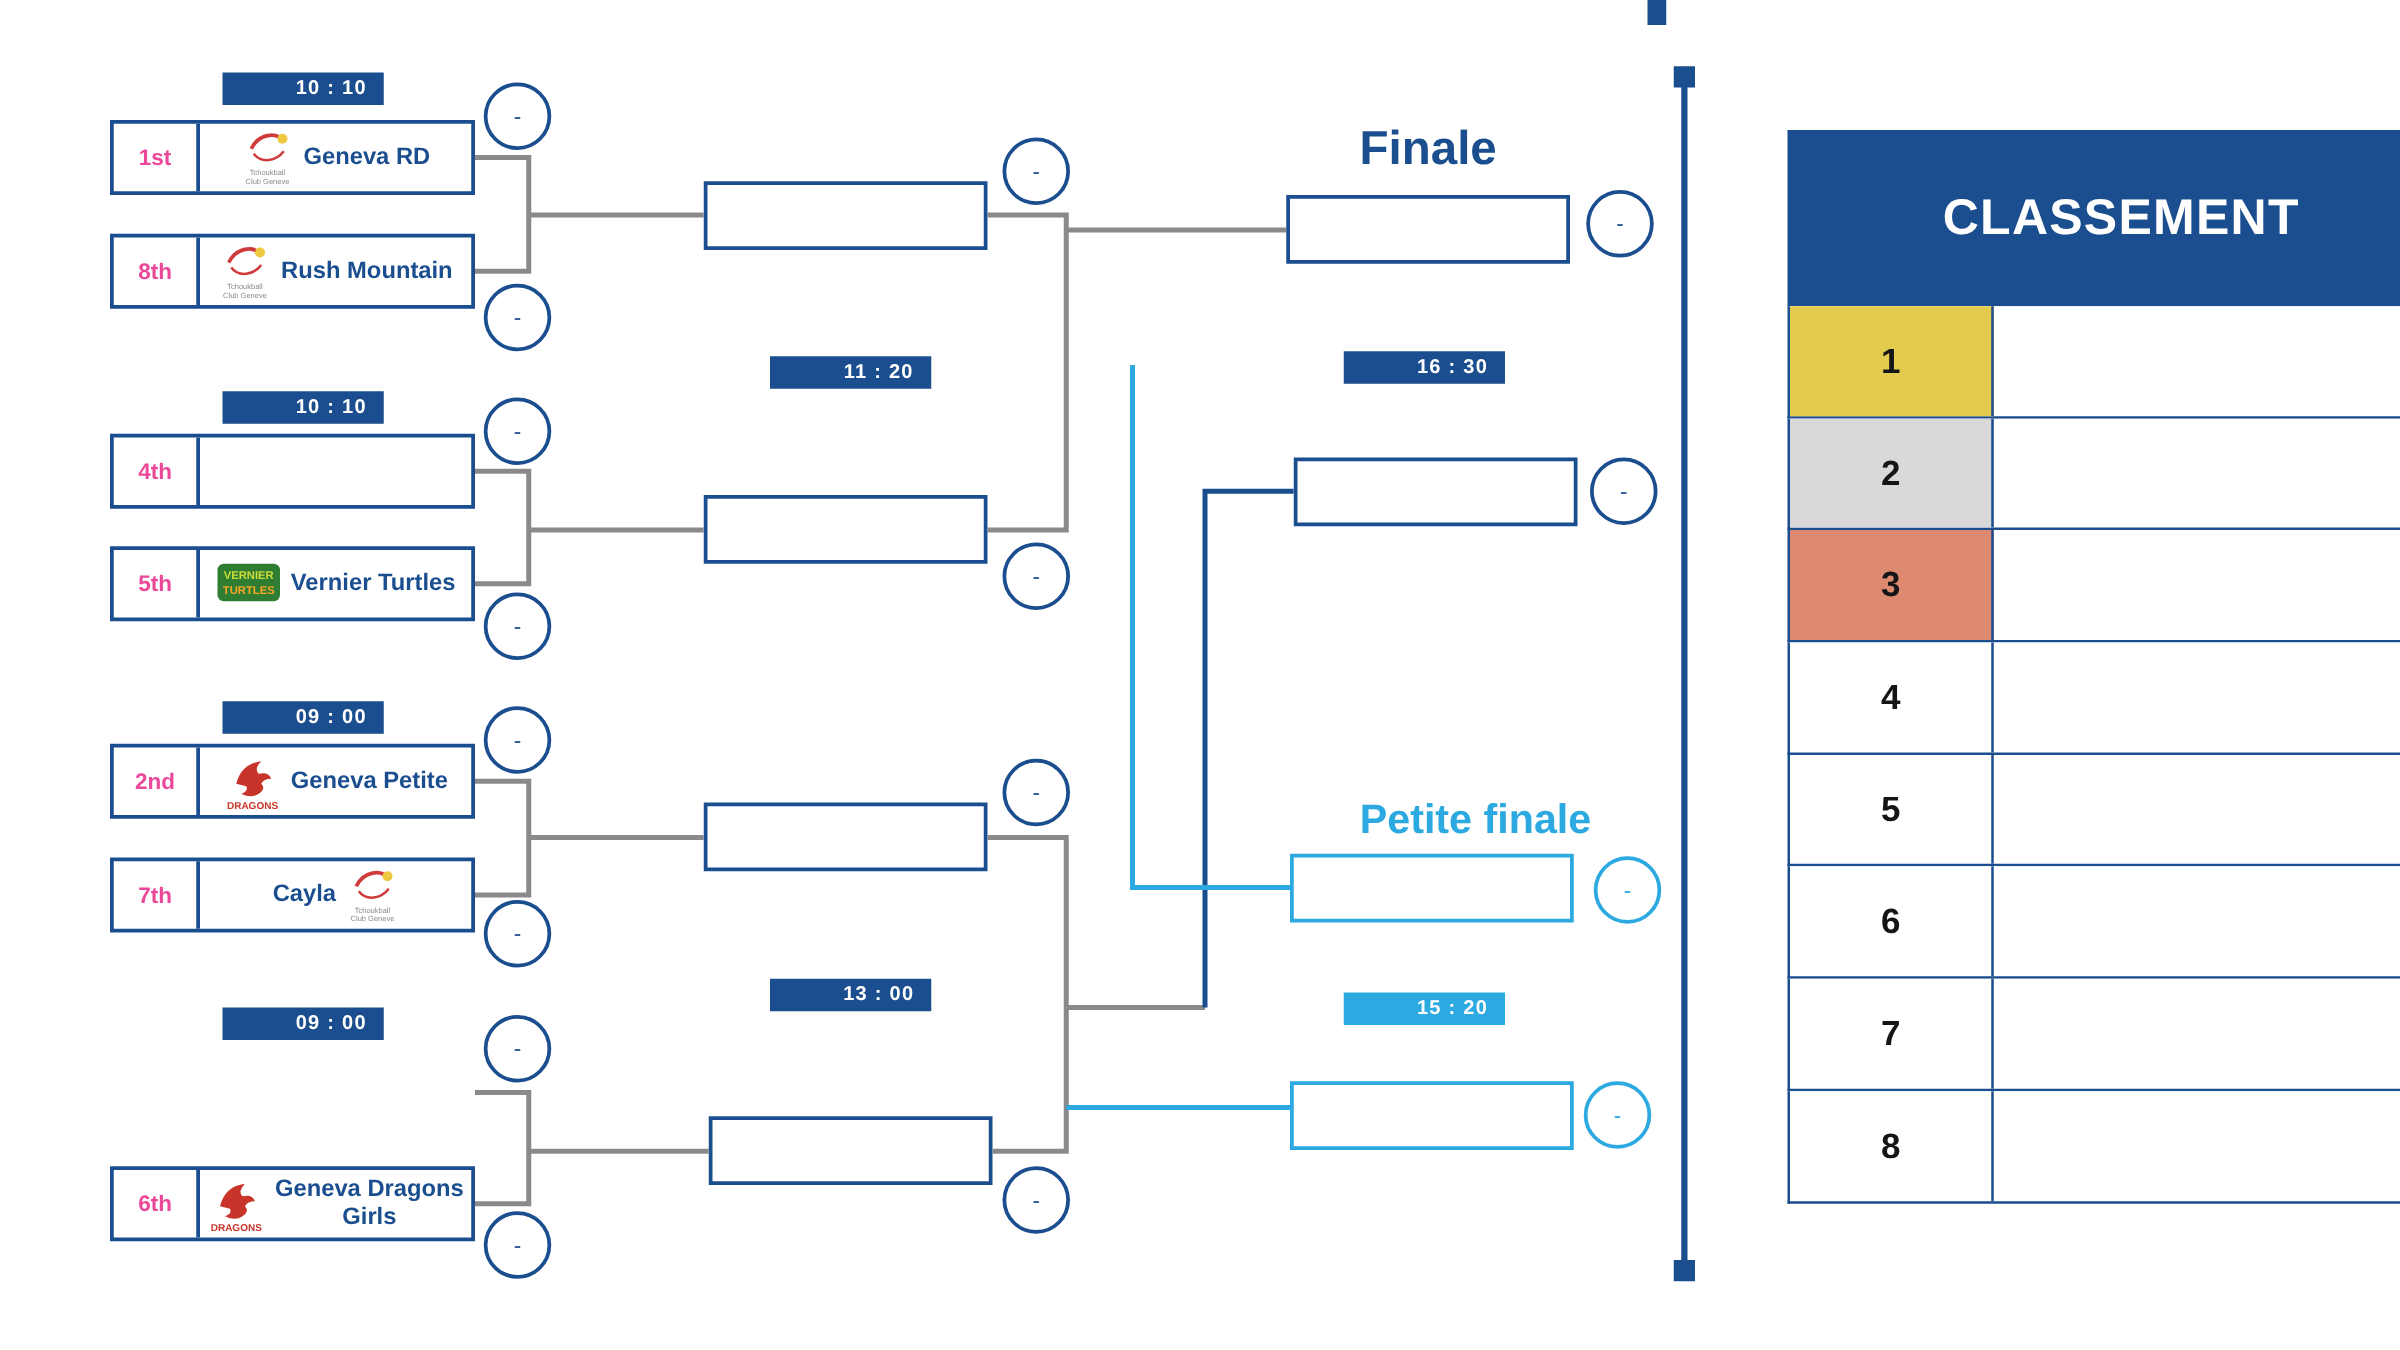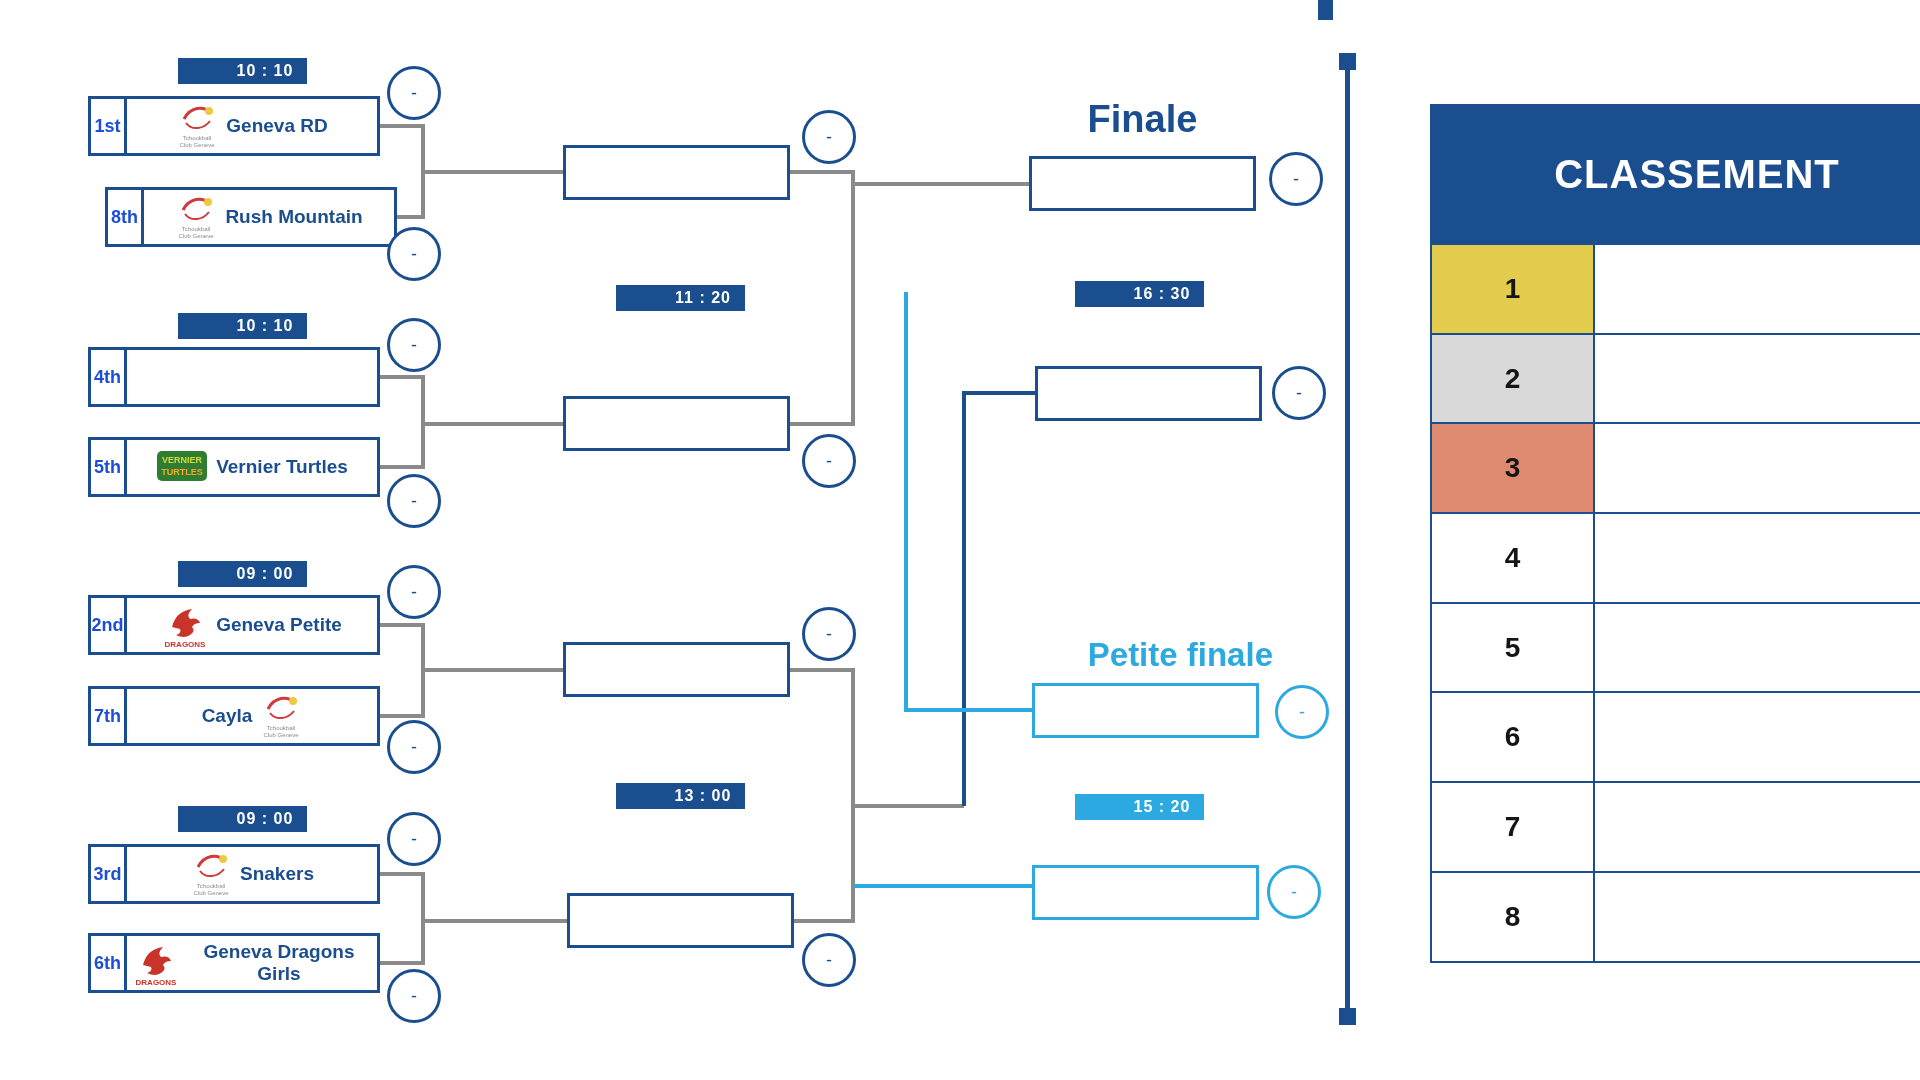--- a/index.html
+++ b/index.html
@@ -5,22 +5,22 @@
   * { margin:0; padding:0; box-sizing:border-box; }
   html,body { width:1920px; height:1080px; background:#ffffff; font-family:"Liberation Sans", sans-serif; overflow:hidden; }
   .stage { position:absolute; left:0; top:0; width:1920px; height:1080px; }
   .connectors { position:absolute; left:0; top:0; }
 
   .time-badge { position:absolute; width:129px; height:26px; background:#1b4e8e; color:#fff;
     font-weight:bold; font-size:16px; display:flex; align-items:center; justify-content:center; letter-spacing:1px;padding-left:45px; }
   .time-badge.lb { background:#2ba9e0; }
 
   .team-box { position:absolute; width:292px; height:60px; background:#fff; border:3px solid #1b4e8e; display:flex; }
-  .seed { width:36px; flex:none; border-right:3px solid #1b4e8e; display:flex; align-items:center; justify-content:center;
-    color:#1d4ed8; font-weight:bold; font-size:18px; }
+  .seed { width:69px; flex:none; border-right:3px solid #1b4e8e; display:flex; align-items:center; justify-content:center;
+    color:#ec4899; font-weight:bold; font-size:18px; }
   .tb-main { flex:1; display:flex; align-items:center; justify-content:center; gap:8px; padding:0 6px; overflow:hidden; }
   .tname { color:#1b4e8e; font-weight:bold; font-size:19px; text-align:center; line-height:1.15; }
   .logo { flex:none; display:block; }
 
   .slot-box { position:absolute; width:227px; height:55px; background:#fff; border:3px solid #1b4e8e; }
   .slot-box.lb { border-color:#2ba9e0; }
 
   .score-circle { position:absolute; width:54px; height:54px; border-radius:50%; background:#fff;
     border:3px solid #1b4e8e; color:#1b4e8e; display:flex; align-items:center; justify-content:center; font-size:18px; }
   .score-circle.lb { border-color:#2ba9e0; color:#2ba9e0; }
@@ -78,21 +78,21 @@
         <circle cx="33" cy="8" r="4" fill="#eec83f"></circle>
         <path d="M10 20 C16 28, 28 26, 34 18" fill="none" stroke="#cf3a3a" stroke-width="2"></path>
         <text x="21" y="37" font-size="6" text-anchor="middle" fill="#8a8a8a">Tchoukball</text>
         <text x="21" y="44" font-size="6" text-anchor="middle" fill="#8a8a8a">Club Geneve</text>
       </svg>
       <div class="tname">Geneva RD</div>
     </div>
   </div>
   <div class="score-circle" style="left:387px;top:66px">-</div>
 
-  <div class="team-box" style="left:105px;top:187px">
+  <div class="team-box" style="left:88px;top:187px">
     <div class="seed">8th</div>
     <div class="tb-main">
       <svg class="logo" width="42" height="46" viewBox="0 0 42 46">
         <path d="M8 16 C14 4, 28 2, 34 10" fill="none" stroke="#cf3a3a" stroke-width="3"></path>
         <circle cx="33" cy="8" r="4" fill="#eec83f"></circle>
         <path d="M10 20 C16 28, 28 26, 34 18" fill="none" stroke="#cf3a3a" stroke-width="2"></path>
         <text x="21" y="37" font-size="6" text-anchor="middle" fill="#8a8a8a">Tchoukball</text>
         <text x="21" y="44" font-size="6" text-anchor="middle" fill="#8a8a8a">Club Geneve</text>
       </svg>
       <div class="tname">Rush Mountain</div>
@@ -144,33 +144,20 @@
         <path d="M10 20 C16 28, 28 26, 34 18" fill="none" stroke="#cf3a3a" stroke-width="2"></path>
         <text x="21" y="37" font-size="6" text-anchor="middle" fill="#8a8a8a">Tchoukball</text>
         <text x="21" y="44" font-size="6" text-anchor="middle" fill="#8a8a8a">Club Geneve</text>
       </svg>
     </div>
   </div>
   <div class="score-circle" style="left:387px;top:720px">-</div>
 
   <div class="time-badge" style="left:178px;top:806px">09 : 00</div>
 
-  <div class="team-box" style="left:88px;top:844px">
-    <div class="seed">3rd</div>
-    <div class="tb-main">
-      <svg class="logo" width="42" height="46" viewBox="0 0 42 46">
-        <path d="M8 16 C14 4, 28 2, 34 10" fill="none" stroke="#cf3a3a" stroke-width="3"></path>
-        <circle cx="33" cy="8" r="4" fill="#eec83f"></circle>
-        <path d="M10 20 C16 28, 28 26, 34 18" fill="none" stroke="#cf3a3a" stroke-width="2"></path>
-        <text x="21" y="37" font-size="6" text-anchor="middle" fill="#8a8a8a">Tchoukball</text>
-        <text x="21" y="44" font-size="6" text-anchor="middle" fill="#8a8a8a">Club Geneve</text>
-      </svg>
-      <div class="tname">Snakers</div>
-    </div>
-  </div>
   <div class="score-circle" style="left:387px;top:812px">-</div>
 
   <div class="team-box" style="left:88px;top:933px">
     <div class="seed">6th</div>
     <div class="tb-main">
       <svg class="logo" width="46" height="48" viewBox="0 0 46 48">
         <path d="M10 26 Q14 10 30 8 Q24 14 28 18 Q36 16 38 22 Q32 22 30 26 Q34 30 28 34 Q22 38 14 34 Q20 32 18 28 Z" fill="#c8342a"></path>
         <text x="23" y="46" font-size="8" text-anchor="middle" fill="#c8342a" font-weight="bold">DRAGONS</text>
       </svg>
       <div class="tname">Geneva Dragons Girls</div>

